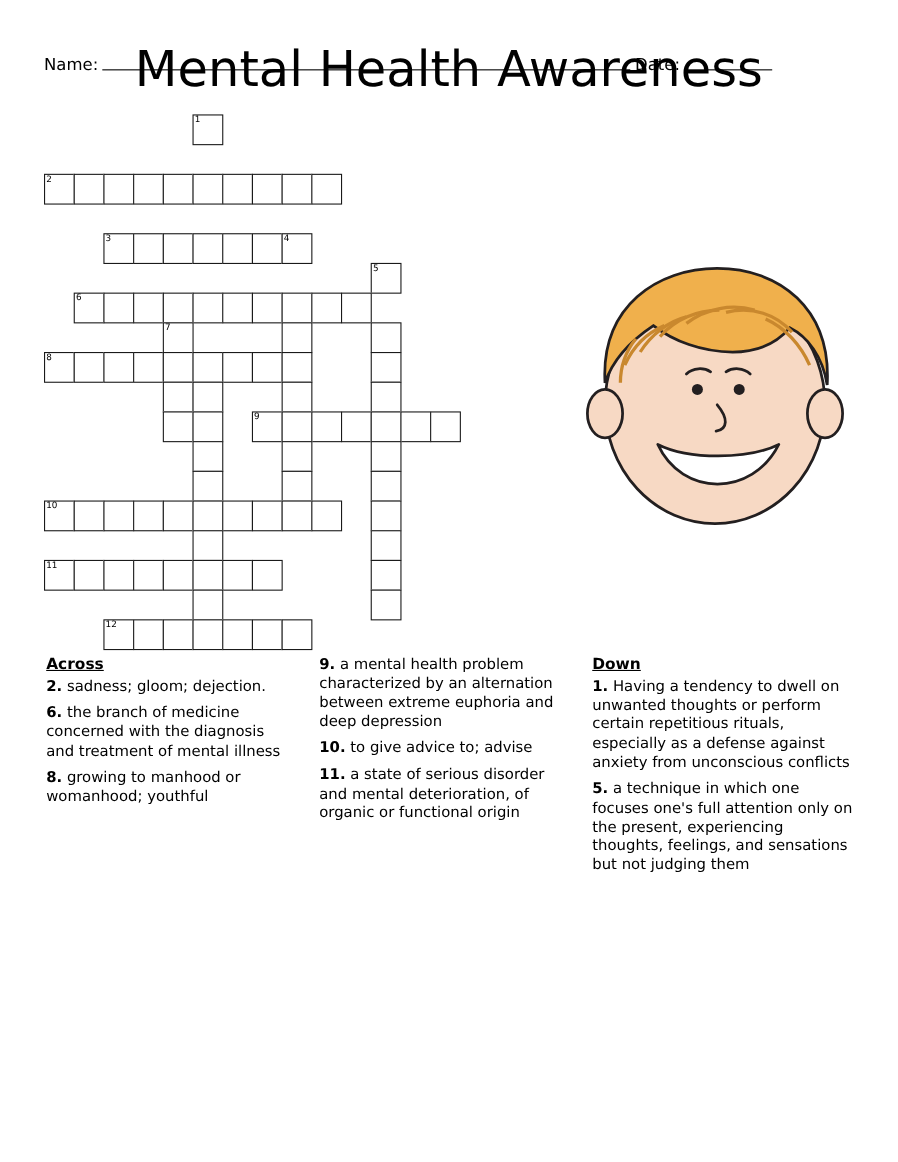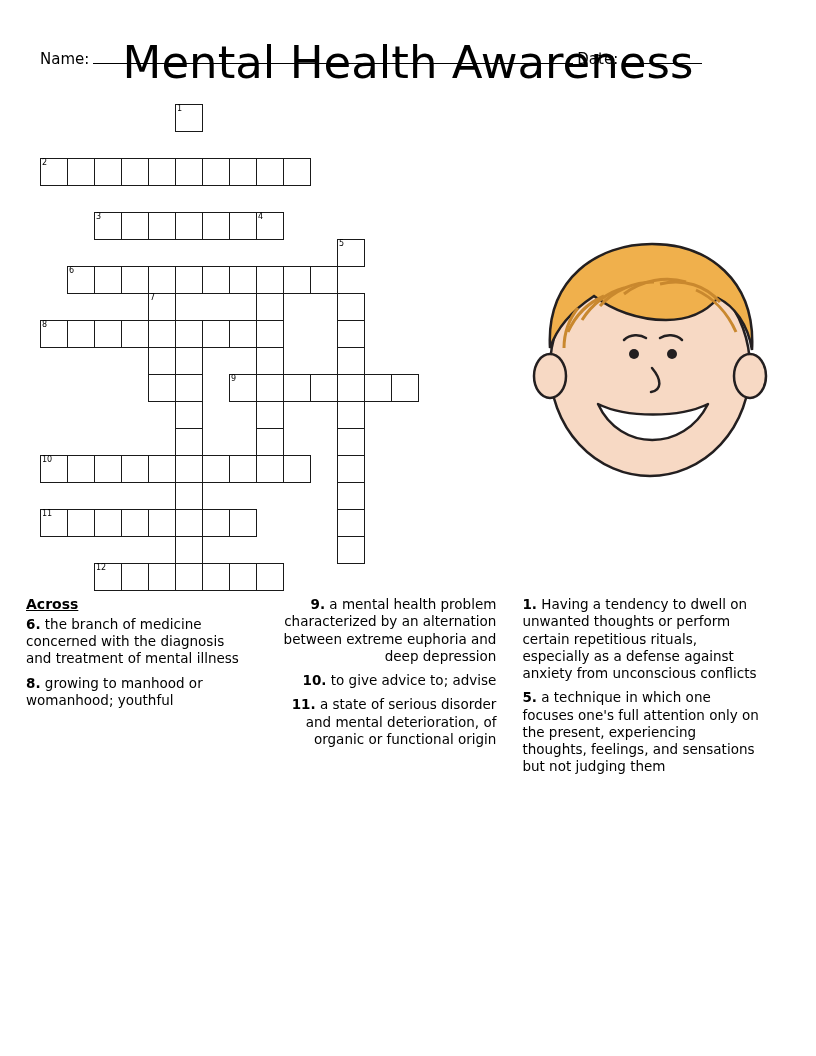--- a/index.html
+++ b/index.html
@@ -90,30 +90,30 @@
     top: 228px;
     left: 520px;
     width: 260px;
     height: 260px;
   }
 
   
   .clues {
     position: absolute;
     top: 596px;
-    left: 26px;
+    left: 42px;
     width: 736px;
     display: flex;
     gap: 12px;
     font-size: 13.5px;
     line-height: 1.28;
   }
   .col { box-sizing: border-box; }
   .col-1 { width: 244px; padding-right: 14px; }
-  .col-2 { width: 244px; padding-right: 14px; text-align: right; }
+  .col-2 { width: 244px; padding-right: 14px; }
   .col-3 { width: 248px; }
   .col-head {
     font-weight: bold;
     text-decoration: underline;
     font-size: 14px;
     margin-bottom: 2px;
   }
   .clue {
     margin-bottom: 7px;
   }
@@ -279,32 +279,34 @@
       <path d="M132 140 C142 152 142 162 131 164" fill="none" stroke="#231f20" stroke-width="2.5" stroke-linecap="round"></path>
 
       <path d="M78 176 C100 224 164 224 188 176 C160 190 106 190 78 176 Z" fill="#ffffff" stroke="#231f20" stroke-width="2.5" stroke-linejoin="round"></path>
     </svg>
   </div>
 
   <div class="clues">
     <div class="col col-1">
       <div class="col-head">Across</div>
       <div id="across-col-1">
+          <div class="clue"><b>2.</b><span> sadness; gloom; dejection.</span></div>
           <div class="clue"><b>6.</b><span> the branch of medicine concerned with the diagnosis and treatment of mental illness</span></div>
           <div class="clue"><b>8.</b><span> growing to manhood or womanhood; youthful</span></div>
         </div>
     </div>
     <div class="col col-2">
       <div id="across-col-2">
           <div class="clue"><b>9.</b><span> a mental health problem characterized by an alternation between extreme euphoria and deep depression</span></div>
           <div class="clue"><b>10.</b><span> to give advice to; advise</span></div>
           <div class="clue"><b>11.</b><span> a state of serious disorder and mental deterioration, of organic or functional origin</span></div>
         </div>
     </div>
     <div class="col col-3">
+      <div class="col-head">Down</div>
       <div id="down-col">
           <div class="clue"><b>1.</b><span> Having a tendency to dwell on unwanted thoughts or perform certain repetitious rituals, especially as a defense against anxiety from unconscious conflicts</span></div>
           <div class="clue"><b>5.</b><span> a technique in which one focuses one's full attention only on the present, experiencing thoughts, feelings, and sensations but not judging them</span></div>
         </div>
     </div>
   </div>
 
 </div>
 
 </body></html>

